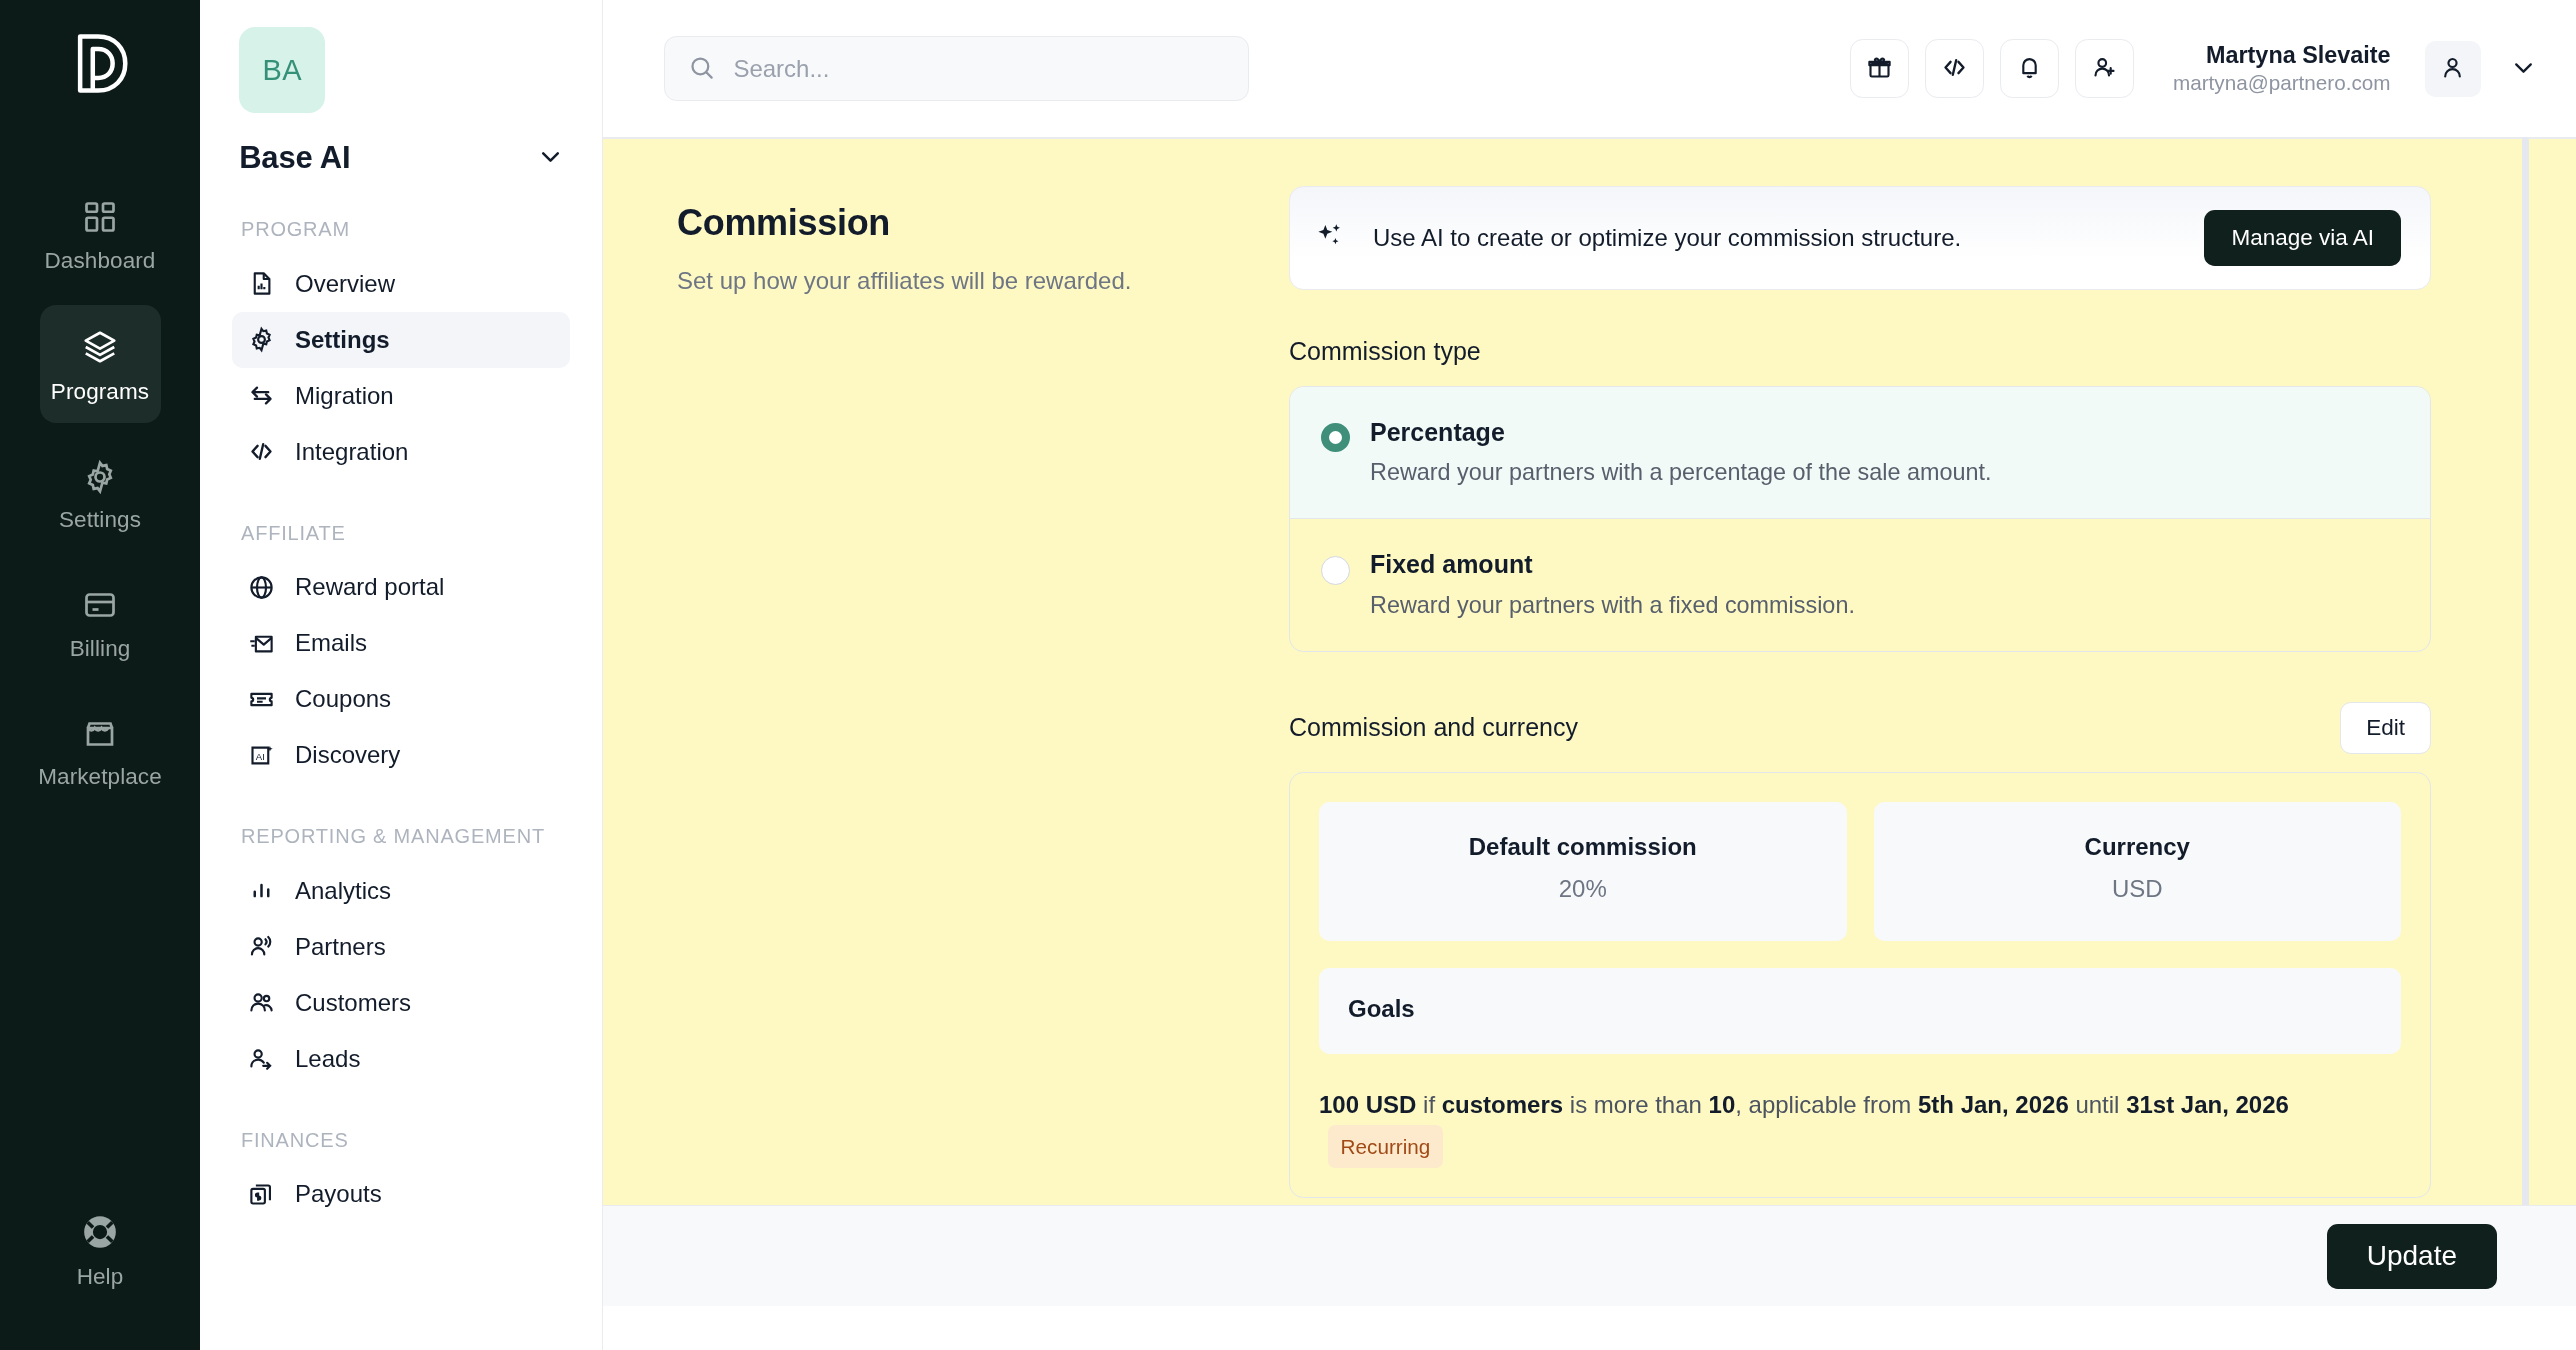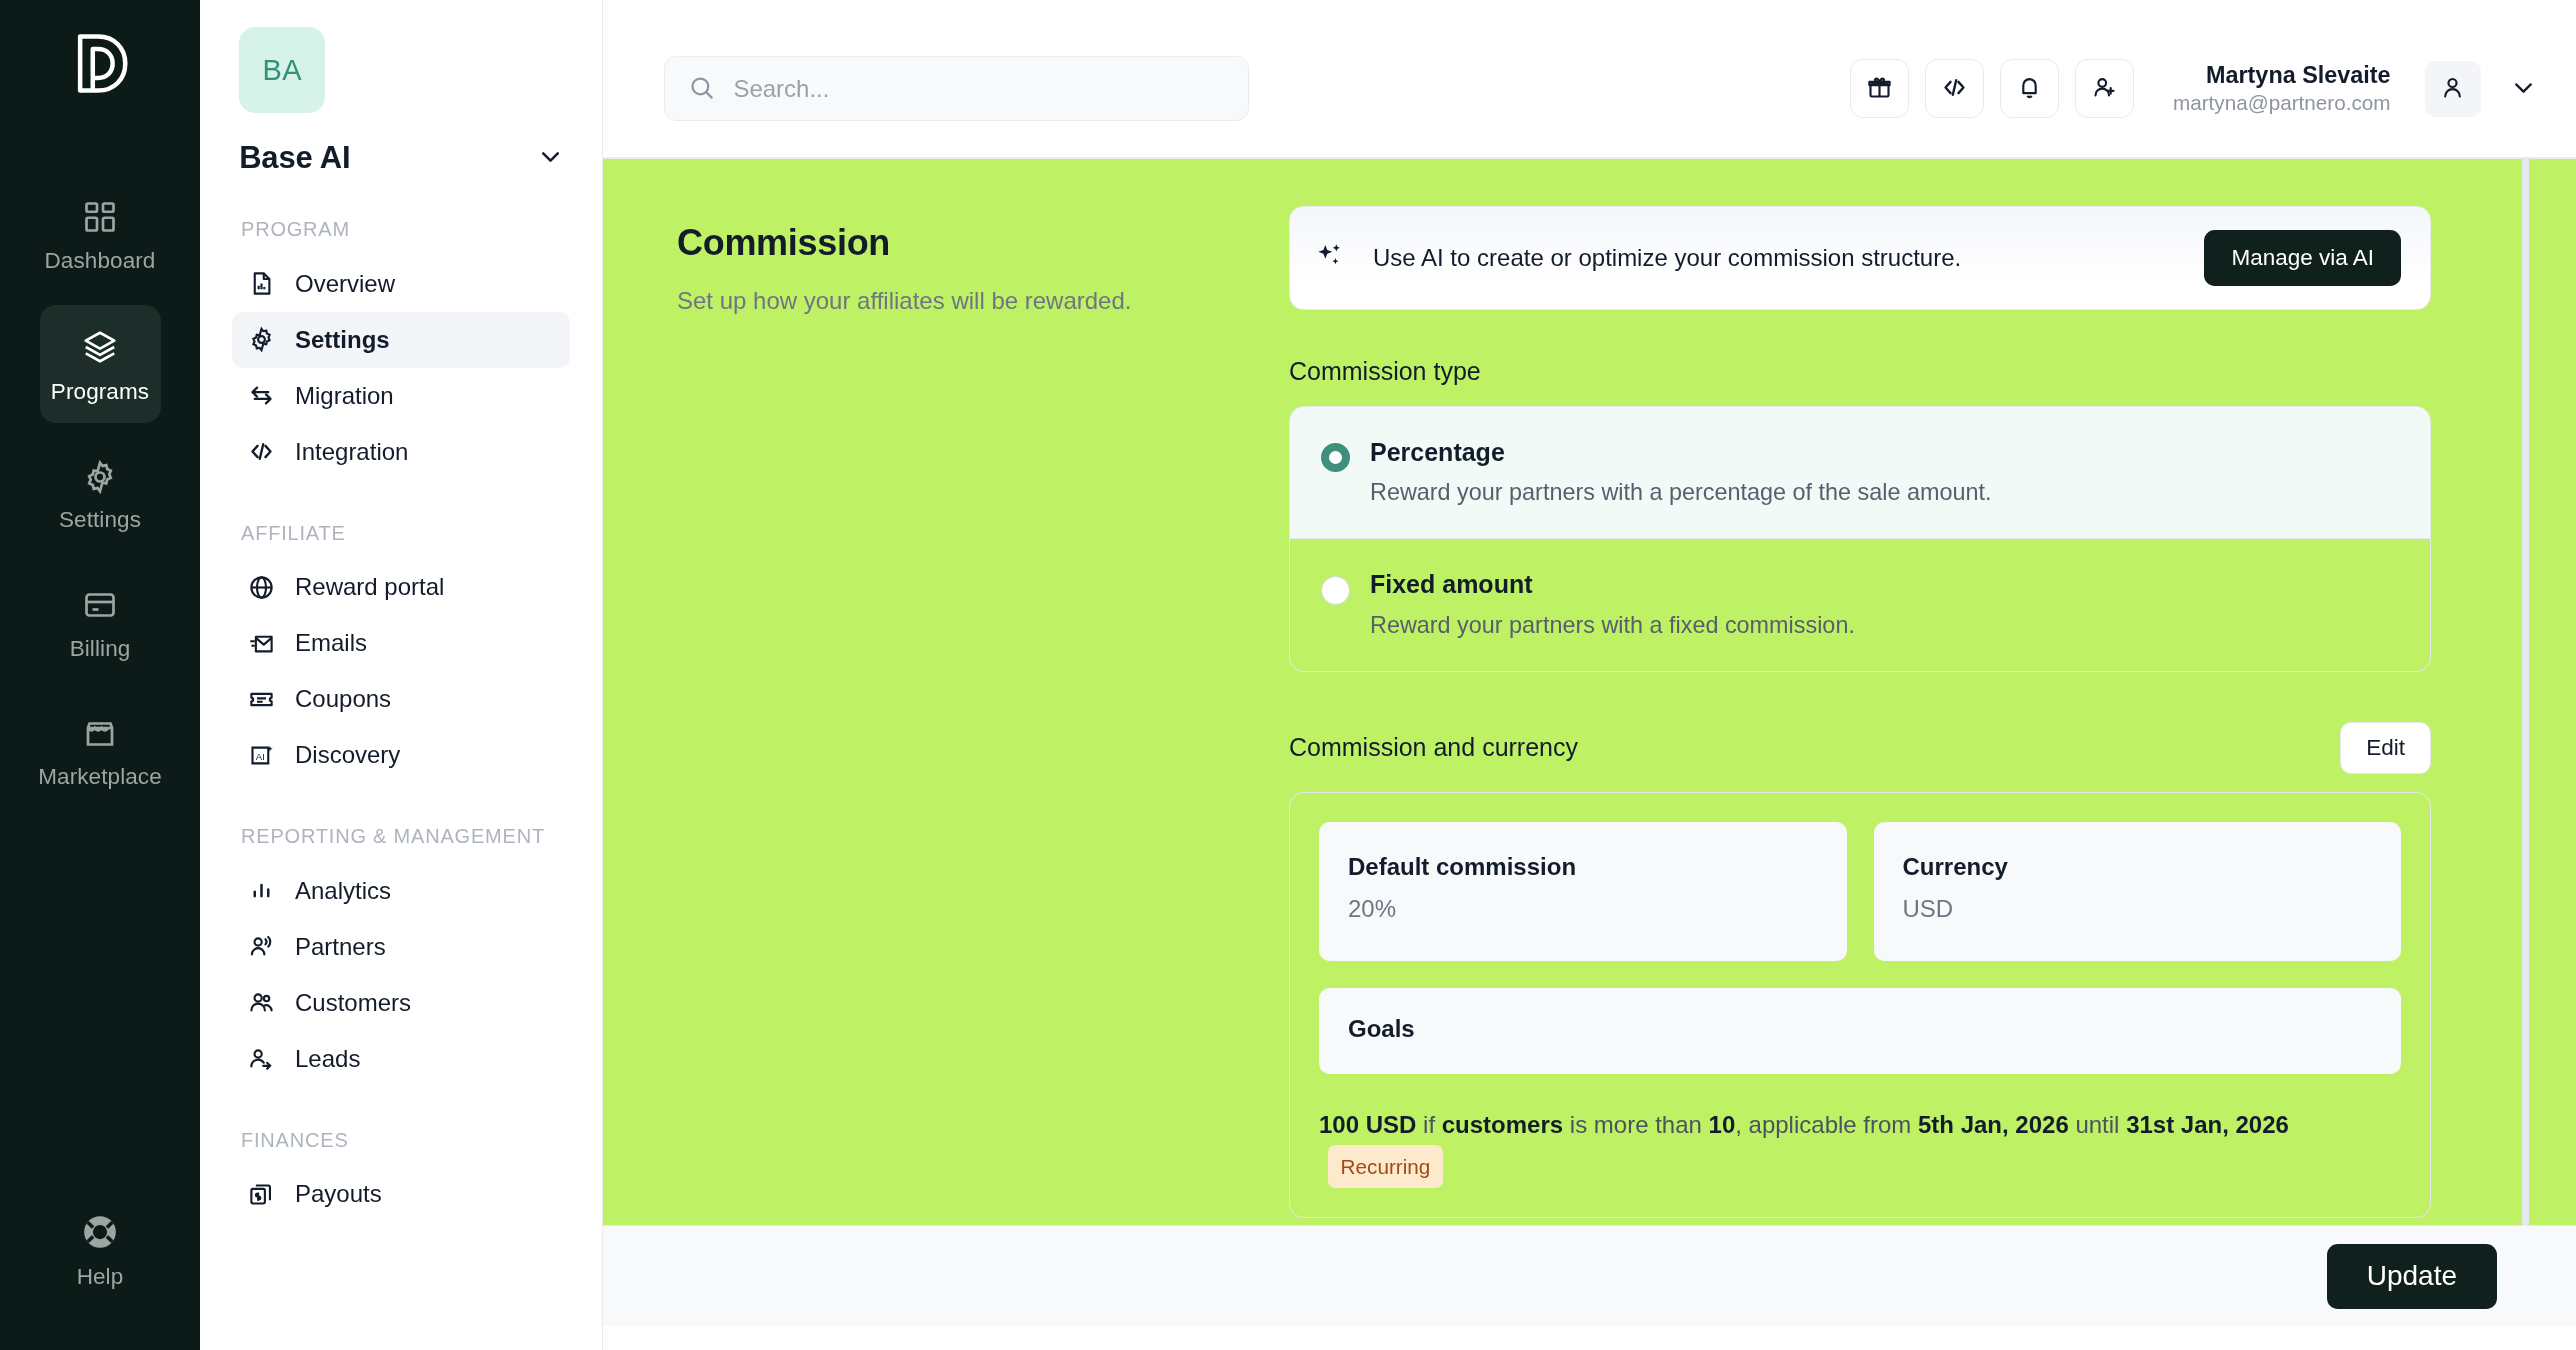--- a/index.html
+++ b/index.html
@@ -58,21 +58,21 @@
     display: flex; align-items: center; gap: 20px;
     height: 56px; padding: 0 16px; border-radius: 10.8px;
     color: #131c2b; font-size: 24px; cursor: pointer;
   }
   .nav-item.active { background: #f3f5f8; font-weight: 700; }
   .nav-item svg { flex: 0 0 auto; display: block; }
 
   
   .main {
     flex: 1 1 auto; height: 1306px; position: relative;
-    background: #bef264; overflow: hidden; margin-top: 20px;
+    background: #fef9c3; overflow: hidden;
   }
   .topbar {
     height: 137px; display: flex; align-items: center;
     padding: 0 40px 0 61px; background: #fff;
   }
   .search {
     width: 585px; height: 65px; background: #f8f9fb;
     border: 1.8px solid #e9ebef; border-radius: 12.6px;
     display: flex; align-items: center; gap: 18px; padding: 0 23.4px;
     cursor: text;
@@ -151,20 +151,21 @@
   .btn-ghost {
     border: 1.8px solid #e3e6ea; background: #fff; border-radius: 10.8px;
     height: 52px; padding: 0 25px; font-size: 22.5px; color: #131c2b;
     font-family: "Liberation Sans", sans-serif; cursor: pointer;
   }
   .cc-card { border: 1.8px solid #e3e6ea; border-radius: 14.4px; padding: 29px; }
   .cc-grid { display: flex; gap: 27px; }
   .cc-tile {
     flex: 1 1 0; background: #f8f9fb; border-radius: 10.8px;
     padding: 31px 29px 38px 29px;
+    text-align: center;
   }
   .cc-tile-label { font-size: 24px; font-weight: 700; color: #131c2b; }
   .cc-tile-value { font-size: 24px; color: #6e7684; margin-top: 14.4px; }
   .goals-tile {
     background: #f8f9fb; border-radius: 10.8px; padding: 27px 29px 31px 29px;
     margin-top: 27px;
   }
   .goals-title { font-size: 24px; font-weight: 700; color: #131c2b; }
   .goal-line {
     margin-top: 32px; font-size: 24px; color: #4b5260; line-height: 1.62;

